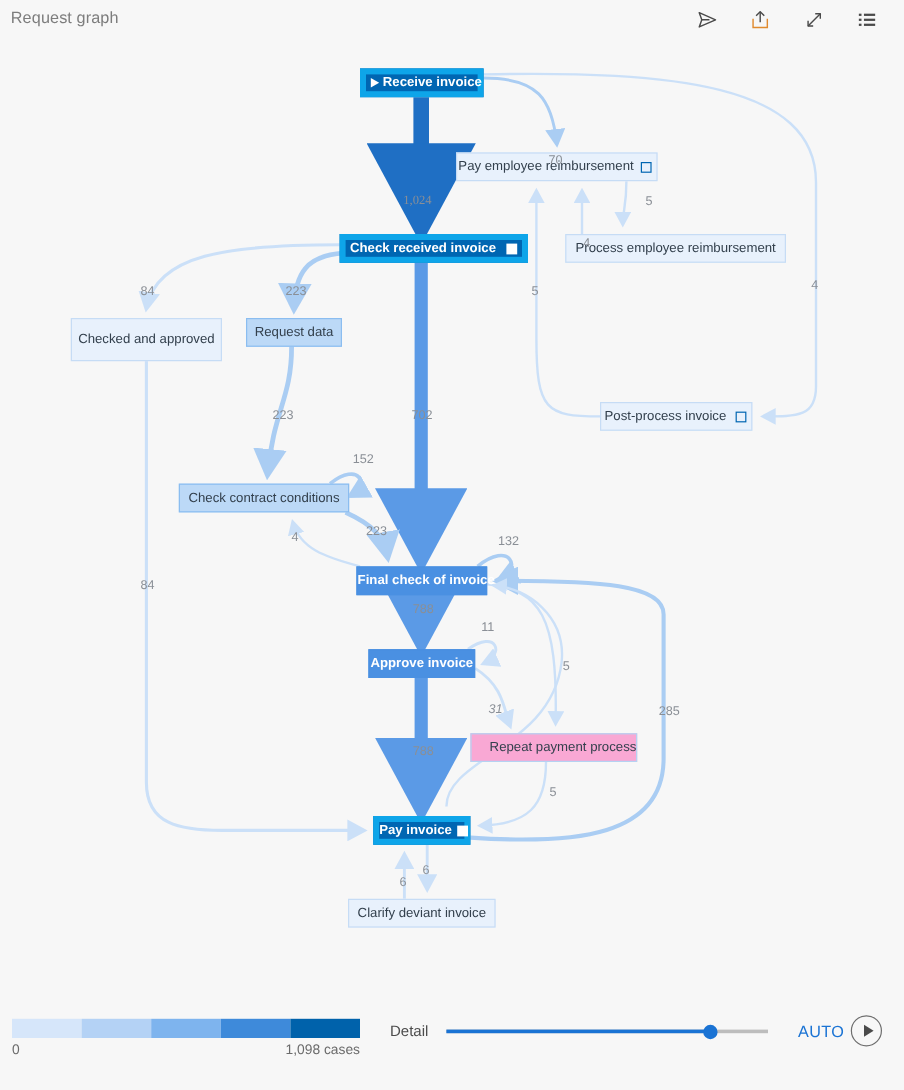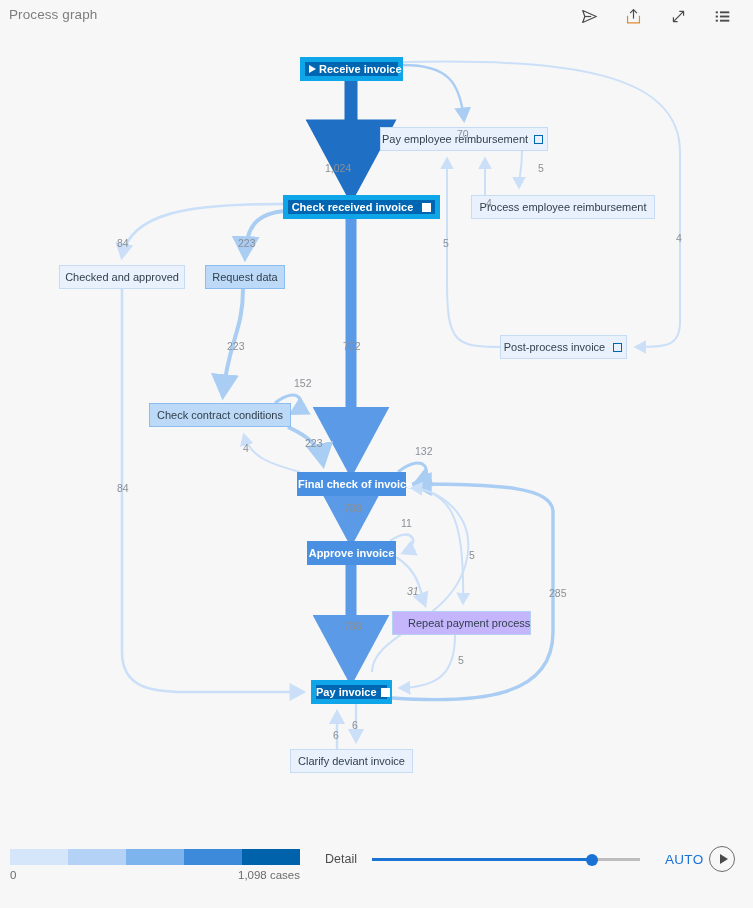--- a/index.html
+++ b/index.html
@@ -96,21 +96,21 @@
     font-weight: bold;
   }
   
   .node.lvl3 {
     background: #bcd9f7;
     color: #33404d;
     border: 1px solid #8bbdf0;
   }
   
   .node.lvl2 {
-    background: #c4b5fd;
+    background: #f9a8d4;
     color: #33404d;
     border: 1px solid #b5d2f2;
     padding-left: 15px;
   }
   
   .node.lvl1 {
     background: #e8f1fc;
     color: #33404d;
     border: 1px solid #c6dcf5;
   }
@@ -206,21 +206,21 @@
     border-bottom: 5px solid transparent;
     margin-left: 3px;
   }
 </style>
 </head>
 <body>
 
 <div id="app">
 
   <div id="header">
-    <div id="title">Process graph</div>
+    <div id="title">Request graph</div>
 
     <div class="tbicon" id="ic-send">
       <svg width="17" height="17" viewBox="0 0 20 20">
         <path d="M2 3 L18 10 L2 17 L4.5 10 Z" fill="none" stroke="#4a4a4a" stroke-width="1.4" stroke-linejoin="round"></path>
         <path d="M4.5 10 L12 10" stroke="#4a4a4a" stroke-width="1.4"></path>
       </svg>
     </div>
 
     <div class="tbicon" id="ic-share">
       <svg width="17" height="17" viewBox="0 0 20 20">
@@ -352,21 +352,21 @@
         </div>
         <div class="node lvl5" style="left: 283px; top: 163px; width: 157px; height: 24px;">
           <span class="lbl">Check received invoice</span>
           <span class="boxmark filled">
             <i></i>
           </span>
         </div>
         <div class="node lvl1" style="left: 471px; top: 163px; width: 184px; height: 24px;">
           <span class="lbl">Process employee reimbursement</span>
         </div>
-        <div class="node lvl1" style="left: 59px; top: 233px; width: 126px; height: 24px;">
+        <div class="node lvl1" style="left: 59px; top: 233px; width: 126px; height: 36px;">
           <span class="lbl">Checked and approved</span>
         </div>
         <div class="node lvl3" style="left: 205px; top: 233px; width: 80px; height: 24px;">
           <span class="lbl">Request data</span>
         </div>
         <div class="node lvl1" style="left: 500px; top: 303px; width: 127px; height: 24px;">
           <span class="lbl">Post-process invoice</span>
           <span class="boxmark outline">
             <i></i>
           </span>
@@ -387,21 +387,21 @@
           <span class="lbl">Pay invoice</span>
           <span class="boxmark filled">
             <i></i>
           </span>
         </div>
         <div class="node lvl1" style="left: 290px; top: 717px; width: 123px; height: 24px;">
           <span class="lbl">Clarify deviant invoice</span>
         </div>
       </div>
     <div id="labels">
-        <div class="elabel" style="left: 325px; top: 130px;">1,024</div>
+        <div class="elabel" style="left: 336px; top: 130px; font-family: Liberation Serif, serif;">1,024</div>
         <div class="elabel" style="left: 457px; top: 96px;">70</div>
         <div class="elabel" style="left: 676px; top: 200px;">4</div>
         <div class="elabel" style="left: 538px; top: 130px;">5</div>
         <div class="elabel" style="left: 443px; top: 205px;">5</div>
         <div class="elabel" style="left: 486px; top: 165px;">4</div>
         <div class="elabel" style="left: 117px; top: 205px;">84</div>
         <div class="elabel" style="left: 238px; top: 205px;">223</div>
         <div class="elabel" style="left: 343px; top: 308px;">702</div>
         <div class="elabel" style="left: 227px; top: 308px;">223</div>
         <div class="elabel" style="left: 294px; top: 345px;">152</div>

